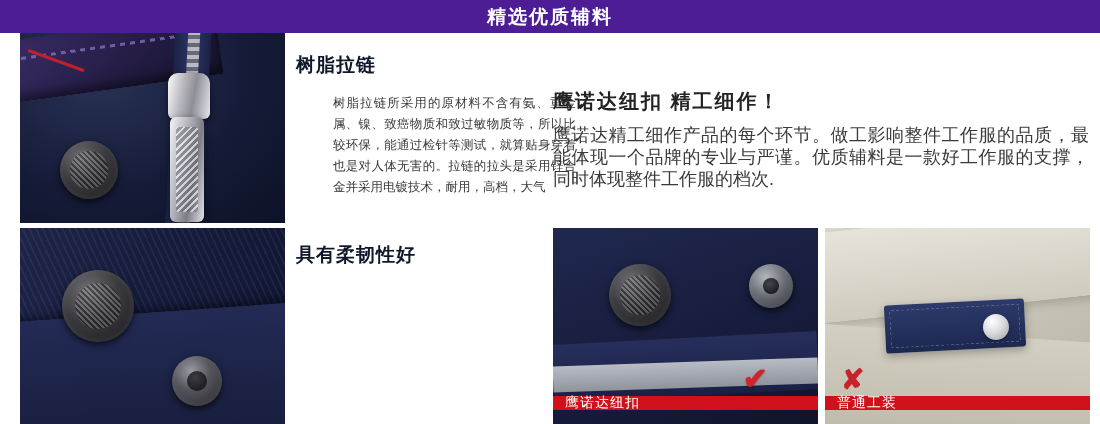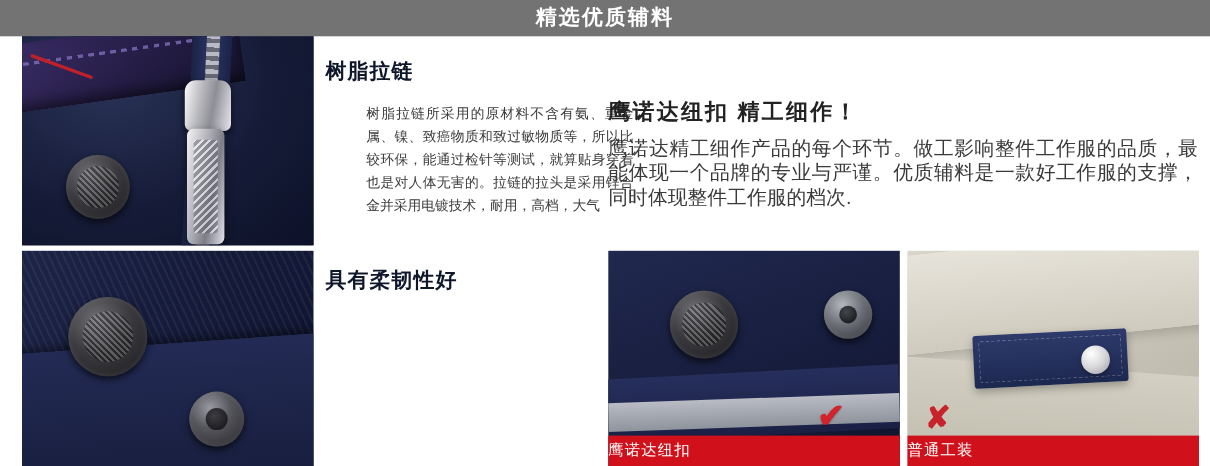--- a/index.html
+++ b/index.html
@@ -16,21 +16,21 @@
     background: #ffffff;
     overflow: hidden;
   }
 
   
   .header {
     position: absolute;
     left: 0; top: 0;
     width: 1100px;
     height: 33px;
-    background: #737373;
+    background: #4c1d95;
     display: flex;
     align-items: center;
     justify-content: center;
   }
   .header-title {
     color: #ffffff;
     font-size: 19px;
     font-weight: bold;
     letter-spacing: 2px;
     line-height: 1;
@@ -231,25 +231,25 @@
     left: 16px; bottom: 30px;
     color: #c8232a;
     font-size: 28px;
     font-weight: bold;
     line-height: 1;
   }
 
   
   .caption-bar {
     position: absolute;
-    height: 28px;
+    height: 14px;
     background: #d0111b;
     display: flex;
     align-items: center;
-    padding-left: 0;
+    padding-left: 12px;
   }
   .caption-bar span {
     color: #ffffff;
     font-size: 14px;
     letter-spacing: 1px;
   }
   .cap-good { left: 553px; top: 396px; width: 265px; }
   .cap-plain { left: 825px; top: 396px; width: 265px; }
 
   

